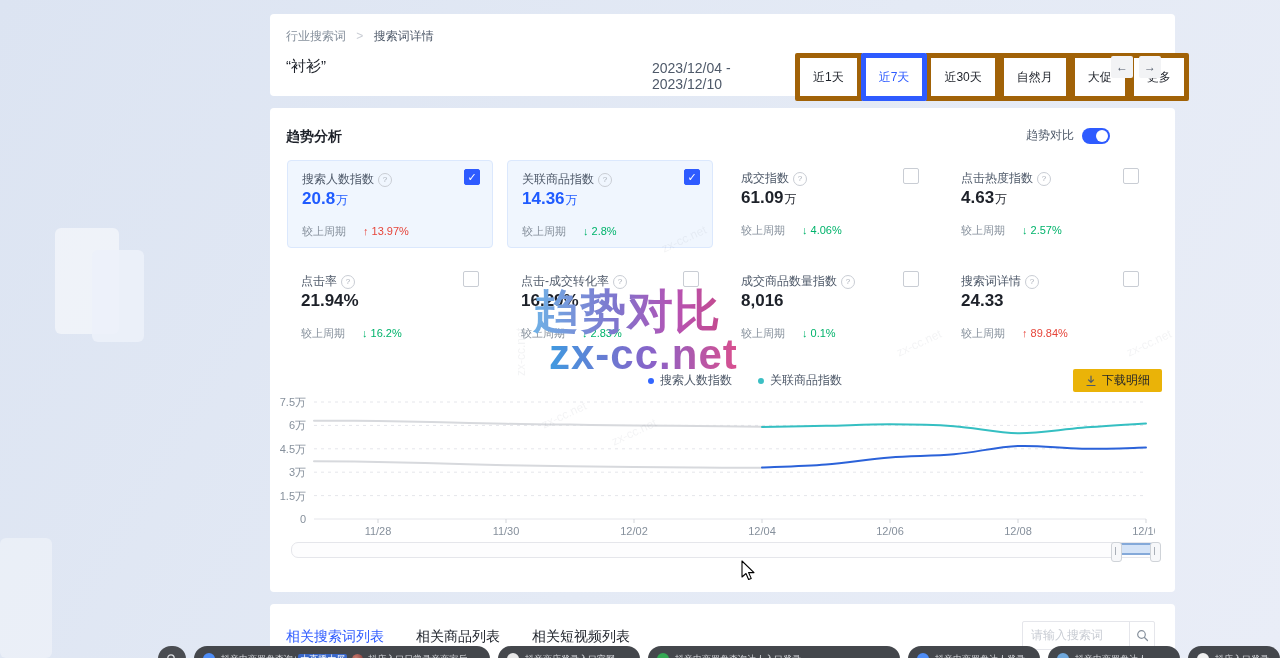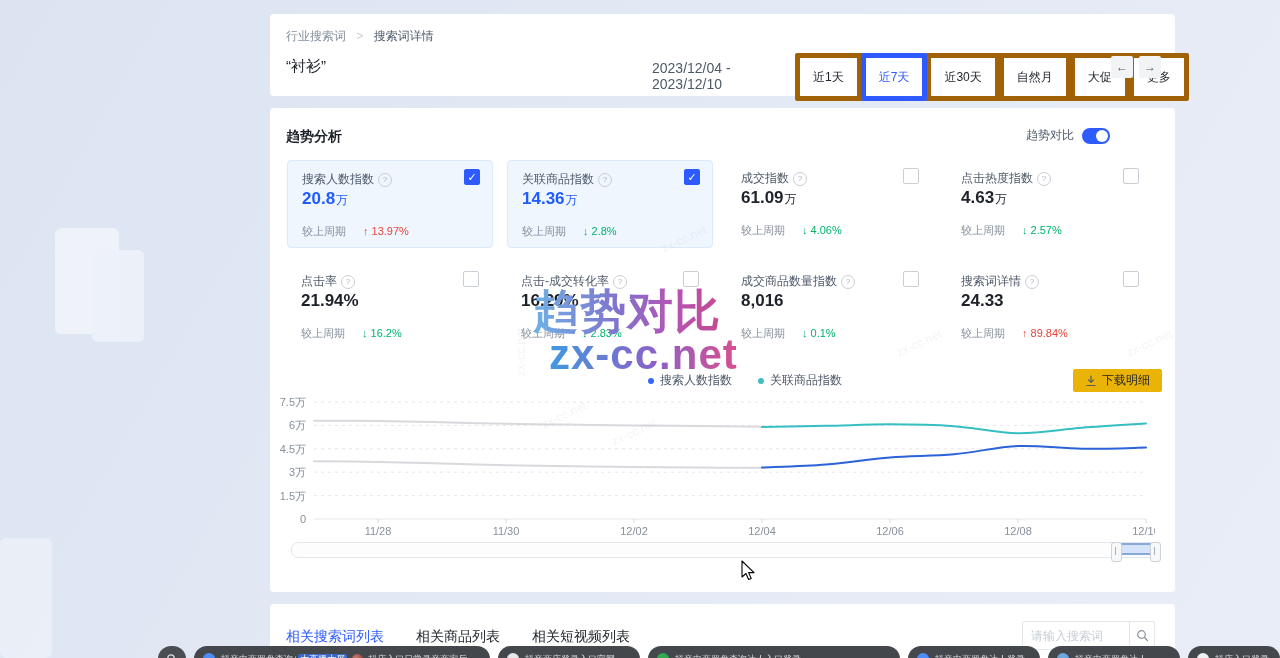--- a/index.html
+++ b/index.html
@@ -70,21 +70,21 @@
   .slider-handle.h-left{left:-5px}
   .slider-handle.h-right{right:-5px}
 
   
   .tabs{position:absolute;left:286px;top:628px;display:flex;z-index:2}
   .tab{font-size:14px;color:#1d2129;margin-right:32px;cursor:pointer;white-space:nowrap}
   .tab.active{color:#2e5bff;font-weight:normal}
   .search-box{position:absolute;left:1022px;top:621px;width:131px;height:27px;border:1px solid #e5e6eb;
     border-radius:2px;background:#fff;display:flex;align-items:center;z-index:2}
   .search-box input{flex:1;border:0;outline:0;background:transparent;font-size:12px;color:#7f1d1d;
-    padding:0 8px;width:90px;font-family:Liberation Sans, sans-serif}
+    padding:0 8px;width:90px;font-family:Liberation Mono, monospace}
   .search-box input::placeholder{color:#c9cdd4}
   .search-icon-btn{width:28px;height:27px;border-left:1px solid #e5e6eb;display:flex;align-items:center;
     justify-content:center;cursor:pointer}
 
   
   #taskbar{position:absolute;left:0;top:646px;width:1280px;height:24px;z-index:50}
   .tb-circle{position:absolute;left:158px;top:0;width:28px;height:26px;border-radius:14px;background:#4a4d52;
     display:flex;align-items:center;justify-content:center;cursor:pointer}
   .pill{position:absolute;top:0;height:26px;border-radius:13px;background:#44474c;display:flex;
     align-items:center;padding:0 9px;box-sizing:border-box;overflow:hidden;cursor:pointer}

